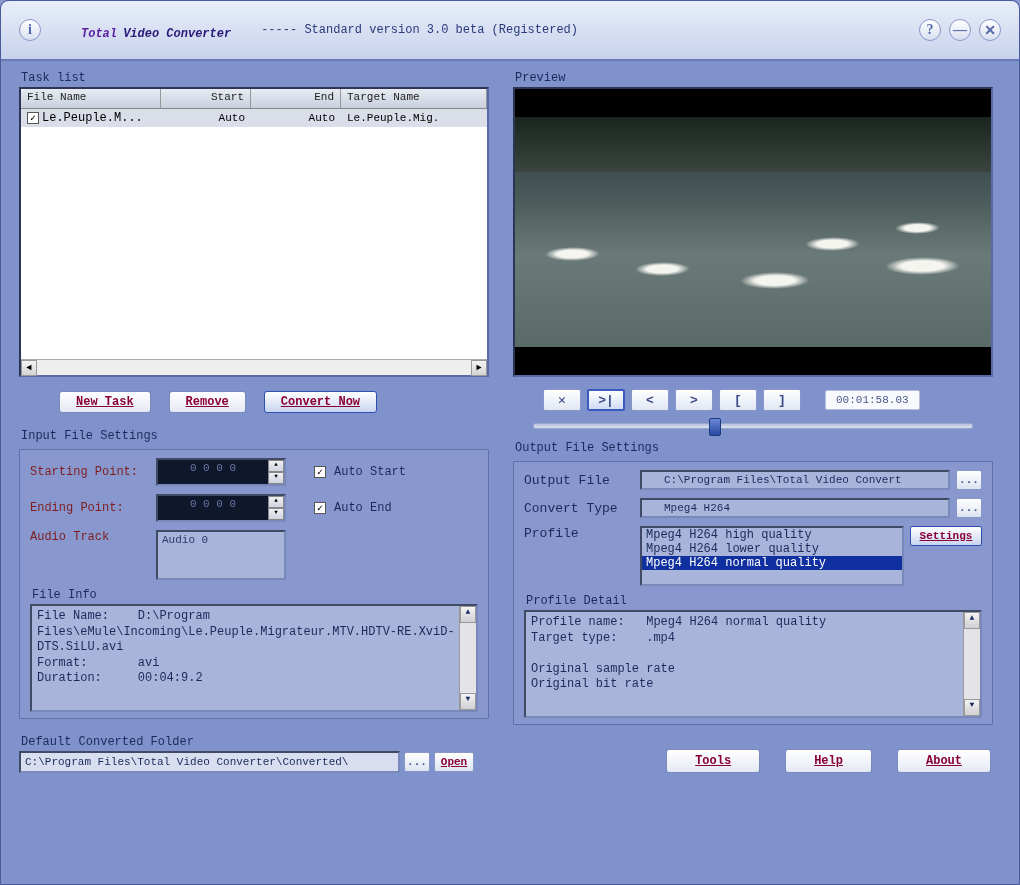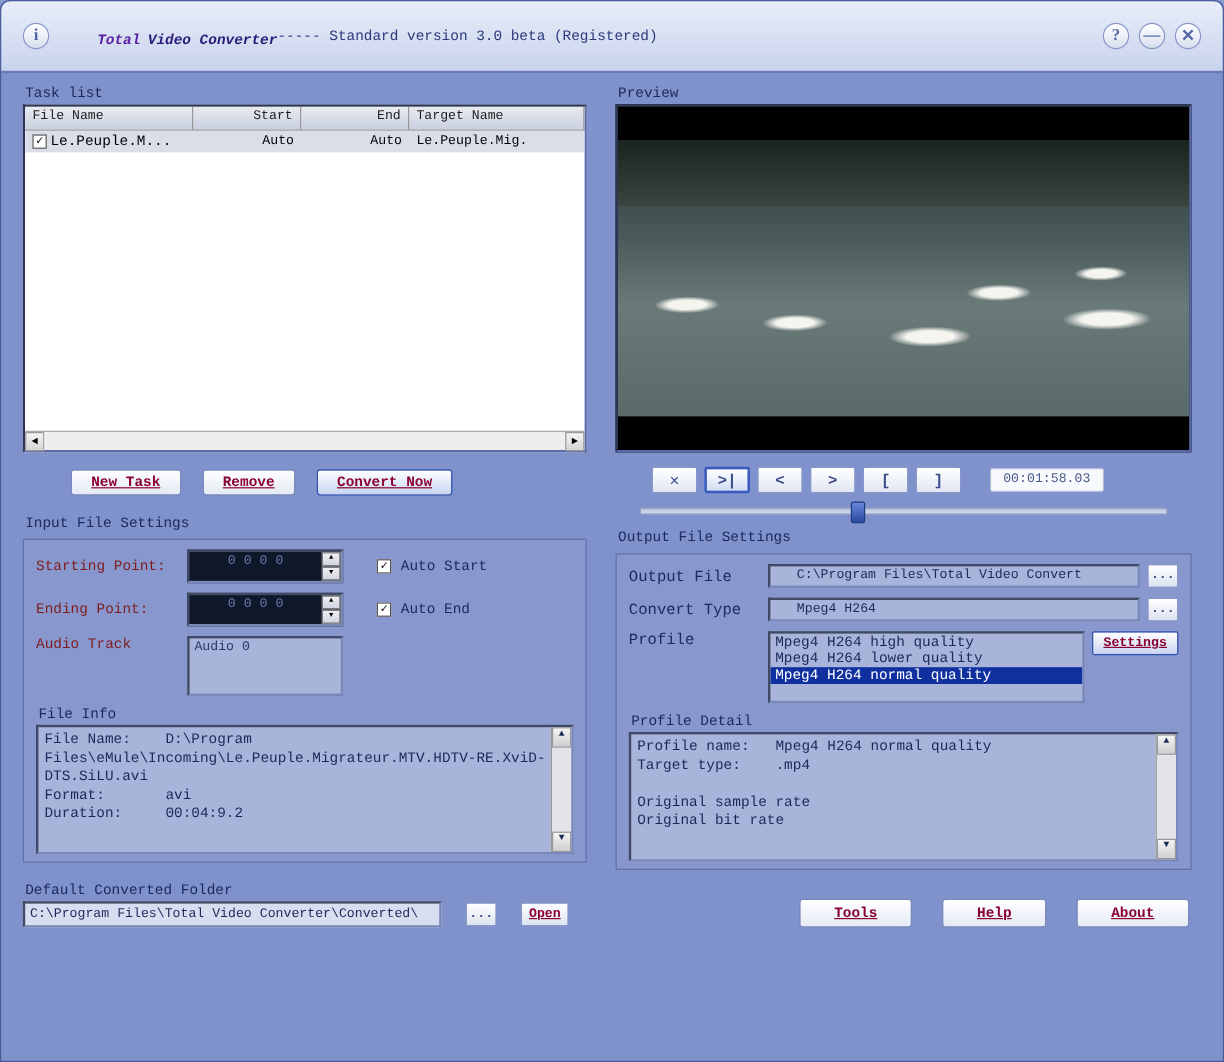--- a/index.html
+++ b/index.html
@@ -2,21 +2,21 @@
 <html><head>
 <meta charset="utf-8">
 <style>
 * { box-sizing: border-box; margin: 0; padding: 0; font-family: "Courier New", monospace; font-size: 12px; }
 body { background: #8a9ad0; width: 1020px; height: 885px; overflow: hidden; }
 .window { background: #7f92cc; border: 1px solid #4a5a9a; width: 1020px; height: 885px; border-radius: 8px 8px 0 0; position: relative; }
 .topbar { height: 60px; background: linear-gradient(#e8eef9, #c8d2ec); border-radius: 8px 8px 0 0; display: flex; align-items: center; padding: 0 18px; border-bottom: 2px solid #6a7ab8; }
 .circle-btn { width: 22px; height: 22px; border-radius: 50%; border: 1px solid #8896c8; background: linear-gradient(#fff, #d8dfef); display: flex; align-items: center; justify-content: center; cursor: pointer; color: #5266a8; font-weight: bold; font-family: Georgia, serif; font-size: 14px; }
 .title { font-family: Arial, sans-serif; font-size: 22px; font-weight: bold; font-style: italic; color: #5a1fa0; margin-left: 40px; }
 .title-b { color: #2a1a7a; text-align: center; }
-.version { color: #2a3a7a; font-size: 12px; }
+.version { margin-left: 30px; color: #2a3a7a; font-size: 12px; }
 .top-right { margin-left: auto; display: flex; gap: 8px; }
 .body { display: flex; padding: 10px 18px 6px 18px; gap: 24px; }
 .left-col { width: 470px; display: flex; flex-direction: column; }
 .right-col { width: 480px; display: flex; flex-direction: column; }
 .panel-label { color: #1a2a5a; font-size: 12px; margin-bottom: 2px; padding-left: 2px; }
 .tasklist-box { background: #fff; border: 2px inset #5a6aa8; height: 290px; display: flex; flex-direction: column; }
 .tbl-head { display: flex; background: linear-gradient(#e8ebf2, #c8cfde); border-bottom: 1px solid #888; height: 20px; }
 .tbl-head div { border-right: 1px solid #999; padding: 2px 6px; font-size: 11px; color: #222; }
 .col-file { width: 140px; }
 .col-start { width: 90px; text-align: right; }
@@ -229,21 +229,21 @@
               </div>
             </div>
         </div>
       </div>
     </div>
   </div>
 
   <div class="footer">
     <div class="folder-group">
       <div class="panel-label">Default Converted Folder</div>
-      <div style="display:flex;gap:20px;align-items:center;">
+      <div style="display:flex;gap:4px;align-items:center;">
         <div class="folder-field" style="flex:1;">C:\Program Files\Total Video Converter\Converted\</div>
         <button class="dots-btn">...</button>
         <button class="dots-btn" style="width:40px;color:#8a0033;text-decoration:underline;font-weight:bold;">Open</button>
       </div>
     </div>
     <div class="footer-btns">
       <button class="fbtn">Tools</button>
       <button class="fbtn">Help</button>
       <button class="fbtn">About</button>
     </div>

